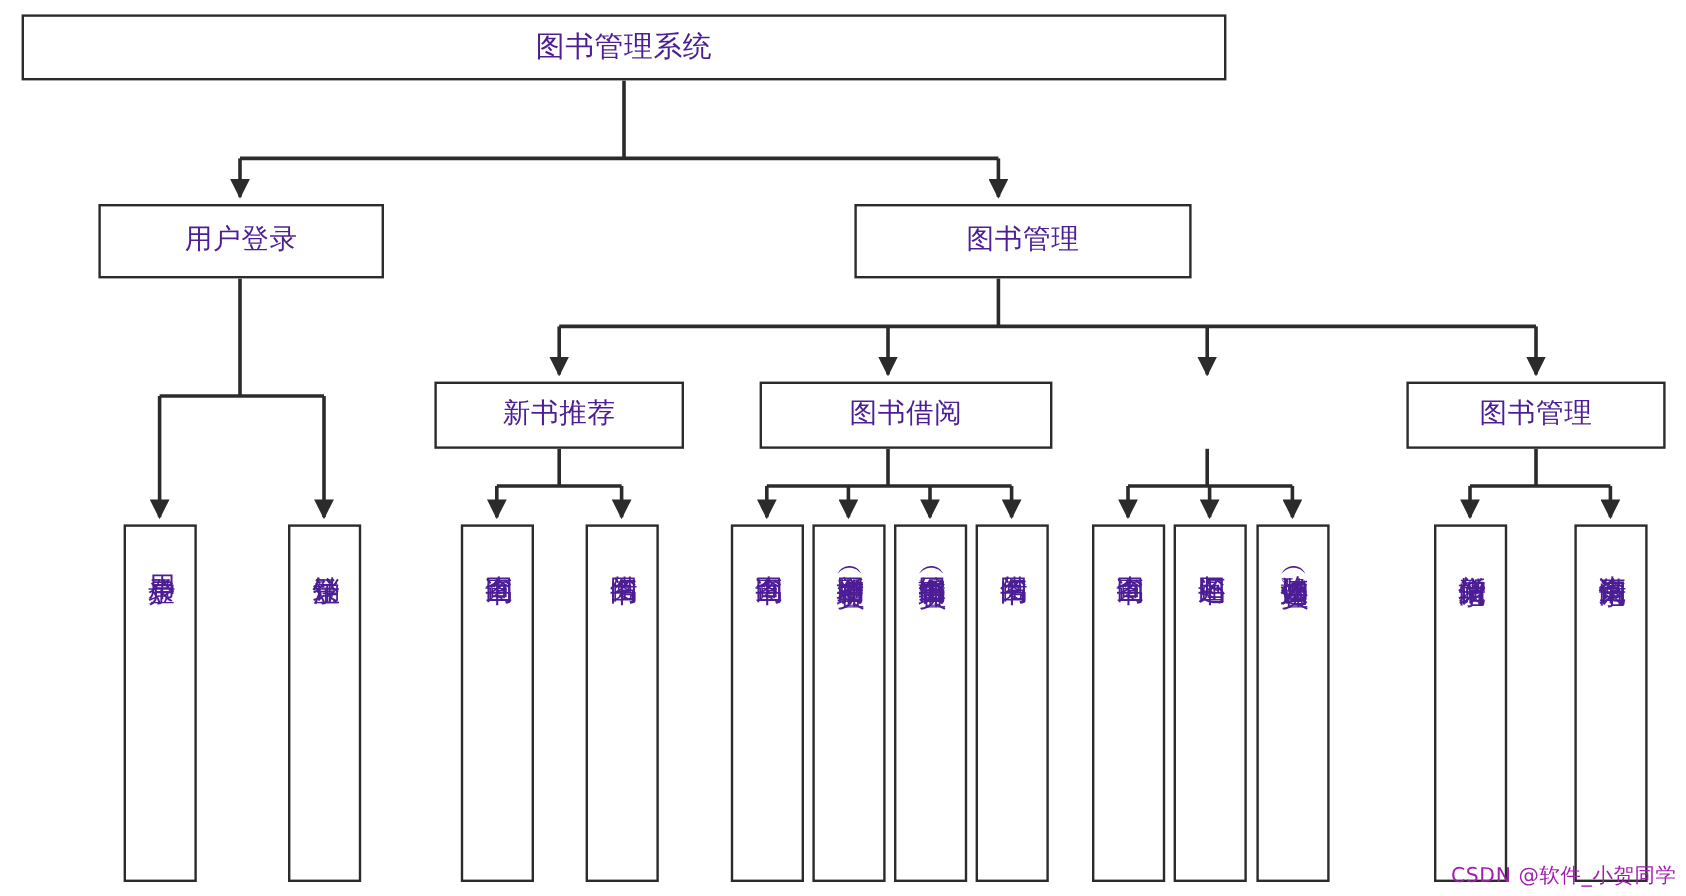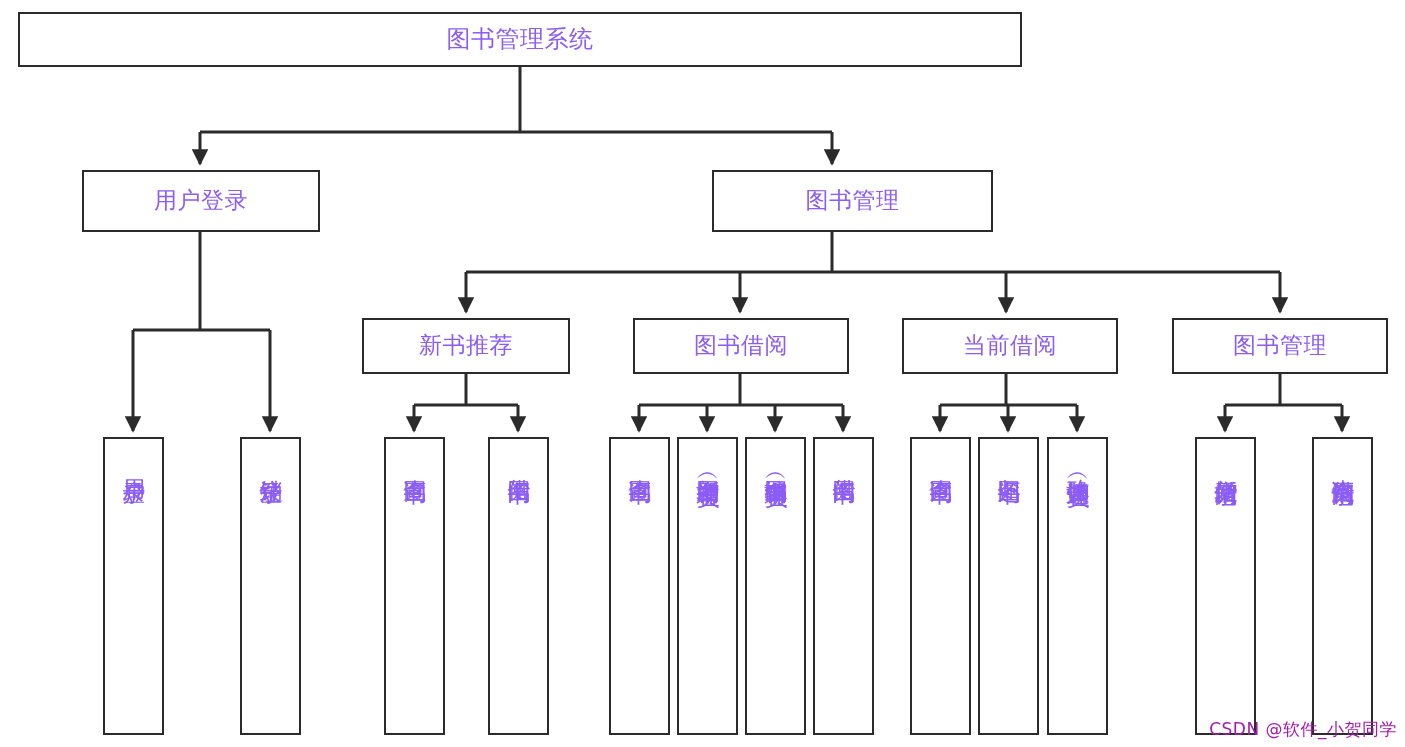--- a/index.html
+++ b/index.html
@@ -26,21 +26,21 @@
     pointer-events: none;
   }
   .node {
     position: absolute;
     box-sizing: border-box;
     background: #ffffff;
     border: 2px solid #2b2b2b;
     display: flex;
     align-items: center;
     justify-content: center;
-    color: #8b5cf6;
+    color: #4c1d95;
   }
   .node-h {
     font-size: 23px;
     letter-spacing: 0.5px;
     line-height: 1.1;
     white-space: nowrap;
   }
   .node-root {
     font-size: 24px;
   }
@@ -130,25 +130,22 @@
   <div class="node node-h" style="left:82px; top:170px; width:238px; height:62px;">
     <span>用户登录</span>
   </div>
   <div class="node node-h" style="left:712px; top:170px; width:281px; height:62px;">
     <span>图书管理</span>
   </div>
 
   <div class="node node-h" style="left:362px; top:318px; width:208px; height:56px;">
     <span>新书推荐</span>
   </div>
-  <div class="node node-h" style="left:633px; top:318px; width:216px; height:56px;align-items:center;">
+  <div class="node node-h" style="left:633px; top:318px; width:244px; height:56px;align-items:center;">
     <span>图书借阅</span>
-  </div>
-  <div class="node node-h" style="left:902px; top:318px; width:216px; height:56px;">
-    <span>当前借阅</span>
   </div>
   <div class="node node-h" style="left:1172px; top:318px; width:216px; height:56px;">
     <span>图书管理</span>
   </div>
 
   <div class="node node-leaf" style="left:103px; top:437px; width:61px; height:298px;">
     <span class="vtext">用户登录</span>
   </div>
   <div class="node node-leaf" style="left:240px; top:437px; width:61px; height:298px;">
     <span class="vtext">注销登录</span>

